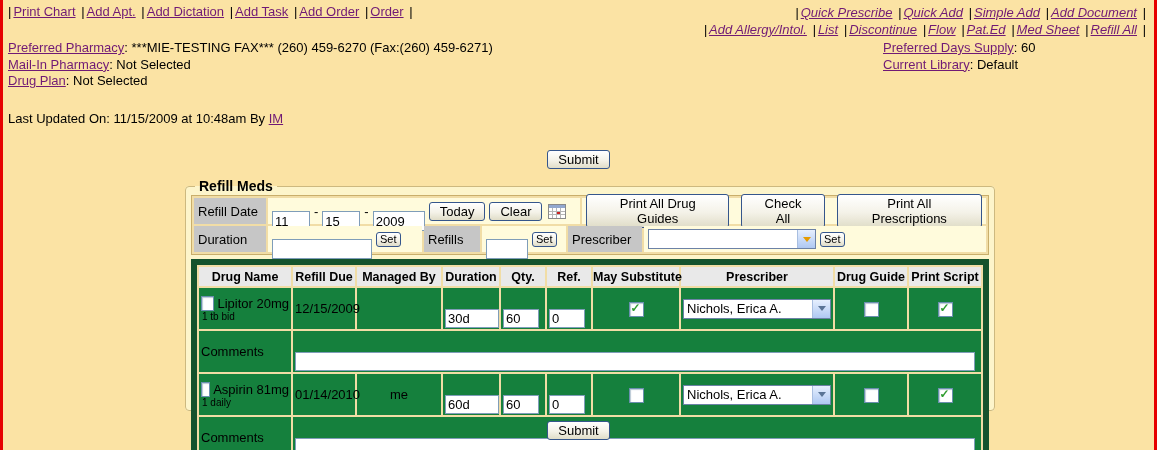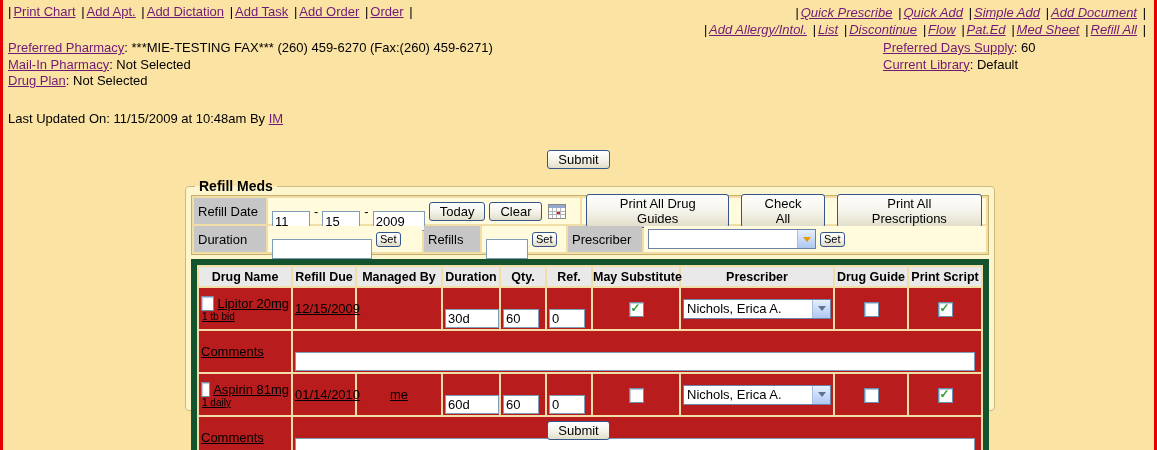--- a/index.html
+++ b/index.html
@@ -40,21 +40,21 @@
        padding:0 2px;background:#fff;box-sizing:border-box;margin-top:20px;}
   .inp.dm,.inp.dd{width:38px}.inp.dy{width:52px}
   .inp.dur{width:100px}.inp.refl{width:42px}
   .inp.cdur{width:54px;height:19px}.inp.cqty{width:36px;height:19px}.inp.cref{width:36px;height:19px}
   .inp.comments{width:calc(100% - 4px);height:19px;}
   .cal{display:inline-block;margin-left:2px;line-height:0;cursor:pointer;}
   .meds{border-collapse:separate;border-spacing:2px;background:#F1DDA6;border:6px solid #14532d;
         margin-top:4px;width:100%;table-layout:fixed;}
   .meds th{background:#E9E9E9;font-weight:bold;font-size:12.5px;padding:2px 0;text-align:center;
            white-space:nowrap;overflow:visible;height:15px;}
-  .meds td{background:#b91c1c;padding:1px 2px;vertical-align:middle;font-size:13px;text-decoration:underline;}
+  .meds td{background:#15803d;padding:1px 2px;vertical-align:middle;font-size:13px;}
   .meds tr.drug-row td{height:29px;}
   .meds tr.comment-row td{height:22px;}
   .center{text-align:center;}
   .line1{display:flex;align-items:center;gap:3px;white-space:nowrap;}
   .sig{font-size:10px;line-height:11px;padding-left:1px;}
   .cb{display:inline-block;width:13px;height:13px;background:#fff;border:1px solid #6A8FAF;
       box-shadow:inset 1px 1px 1px rgba(100,130,160,.45);position:relative;vertical-align:middle;cursor:pointer;}
   .cb.checked::after{content:"\2713";position:absolute;left:1px;top:-2px;font-size:12px;font-weight:bold;color:#2E9B2E;}
   .xsel{display:inline-flex;height:20px;border:1px solid #6C82A6;background:#fff;box-sizing:border-box;cursor:pointer;}
   .xsel .txt{flex:1;padding:0 3px;line-height:18px;white-space:nowrap;overflow:hidden;font-size:13px;}

